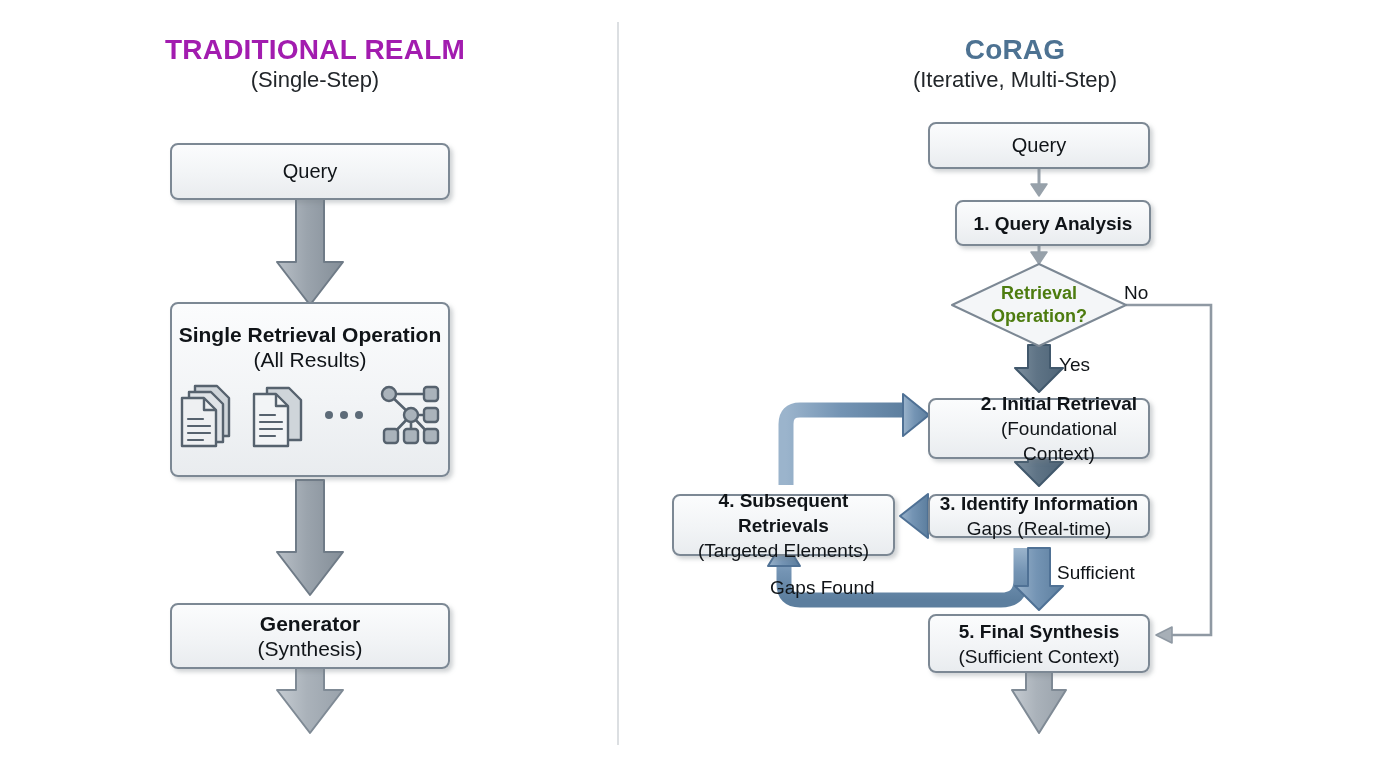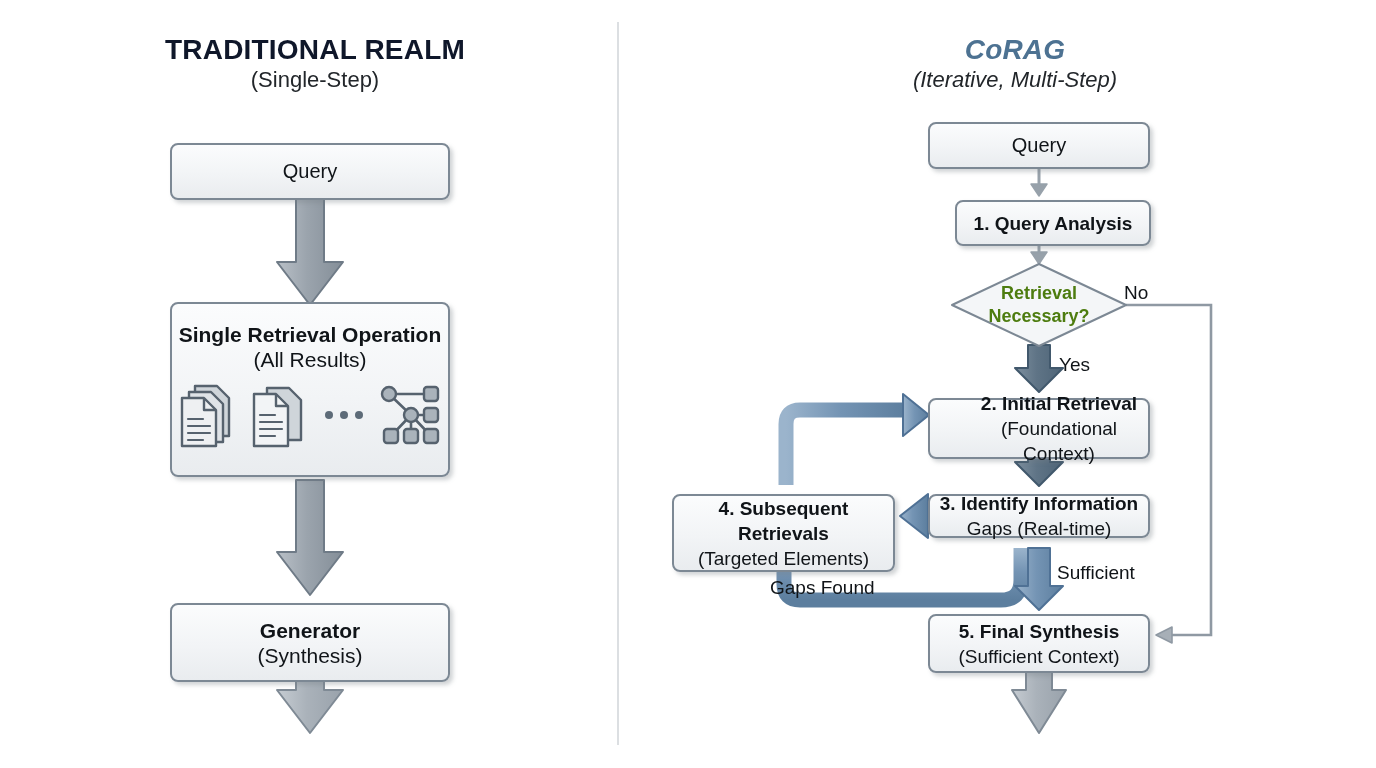--- a/index.html
+++ b/index.html
@@ -16,21 +16,21 @@
     position:absolute;left:617px;top:22px;width:2px;height:723px;
     background:#dcdfe2;
   }
 
   
   .title{
     position:absolute;text-align:center;
   }
   .title .t1{
     font-size:28px;font-weight:bold;letter-spacing:.2px;line-height:32px;
-    color:#0f172a;
+    color:#a21caf;
   }
   .title .t1.accent{color:#4d7292;}
   .title .t2{
     font-size:22px;font-weight:normal;line-height:28px;color:#22262a;
   }
 
   
   .box{
     position:absolute;
     box-sizing:border-box;
@@ -187,26 +187,26 @@
           <rect x="47" y="5" width="14" height="14" rx="3"></rect>
           <rect x="47" y="26" width="14" height="14" rx="3"></rect>
           <rect x="7" y="47" width="14" height="14" rx="3"></rect>
           <rect x="27" y="47" width="14" height="14" rx="3"></rect>
           <rect x="47" y="47" width="14" height="14" rx="3"></rect>
         </g>
       </svg>
     </div>
   </div>
 
-  <div class="box big" style="left:170px;top:595px;width:280px;height:79px;justify-content:center;">
+  <div class="box big" style="left:170px;top:595px;width:280px;height:66px;justify-content:center;">
     <span class="ln ln1">Generator</span>
     <span class="ln ln2">(Synthesis)</span>
   </div>
 
-  <div class="title" style="left:790px;top:34px;width:450px;font-style:italic;">
+  <div class="title" style="left:790px;top:34px;width:450px;">
     <div class="t1 accent">CoRAG</div>
     <div class="t2">(Iterative, Multi-Step)</div>
   </div>
 
   <svg class="layer">
 
     <g>
       <line x1="1039" y1="161" x2="1039" y2="186" stroke="#97a1aa" stroke-width="3"></line>
       <path d="M1031,184 L1047,184 L1039,196 Z" fill="#97a1aa" stroke="#97a1aa" stroke-width="1.5" stroke-linejoin="round"></path>
     </g>
@@ -262,35 +262,35 @@
     <span class="ln ln1">Query</span>
   </div>
 
   <div class="box" style="left:955px;top:192px;width:196px;height:46px;">
     <span class="ln ln1">1. Query Analysis</span>
   </div>
 
   <div class="diamond" style="left:952px;top:264px;width:174px;height:82px;">
     <div class="dlabel">
       <div>Retrieval</div>
-      <div>Necessary?</div>
+      <div>Operation?</div>
     </div>
   </div>
 
   <div class="box" style="left:928px;top:390px;width:222px;height:61px;padding-left:40px;">
     <span class="ln ln1">2. Initial Retrieval</span>
     <span class="ln ln2">(Foundational Context)</span>
   </div>
 
   <div class="box" style="left:928px;top:486px;width:222px;height:44px;">
     <span class="ln ln1">3. Identify Information</span>
     <span class="ln ln2">Gaps (Real-time)</span>
   </div>
 
-  <div class="box" style="left:672px;top:486px;width:223px;height:78px;">
+  <div class="box" style="left:672px;top:486px;width:223px;height:62px;">
     <span class="ln ln1">4. Subsequent Retrievals</span>
     <span class="ln ln2">(Targeted Elements)</span>
   </div>
 
   <div class="box" style="left:928px;top:606px;width:222px;height:59px;text-align:right;">
     <span class="ln ln1">5. Final Synthesis</span>
     <span class="ln ln2">(Sufficient Context)</span>
   </div>
 
   <div class="edge-label" style="left:1124px;top:282px;">No</div>

